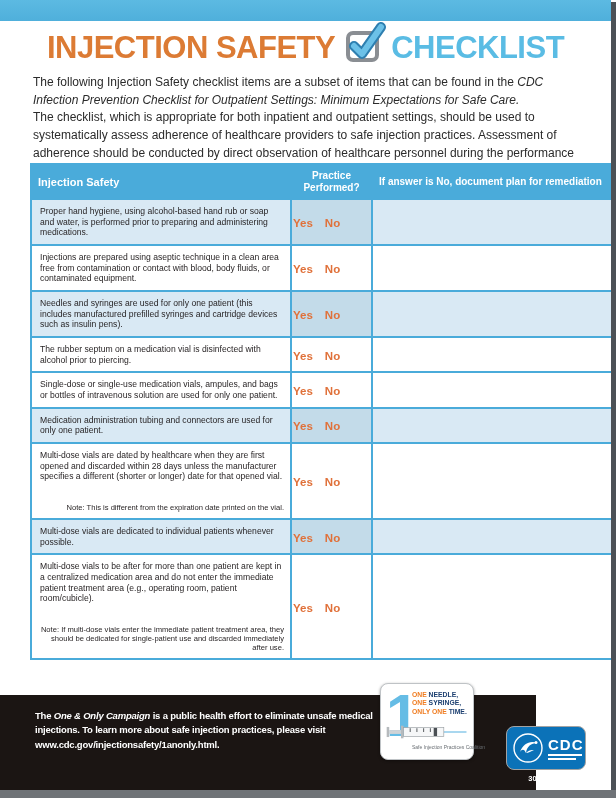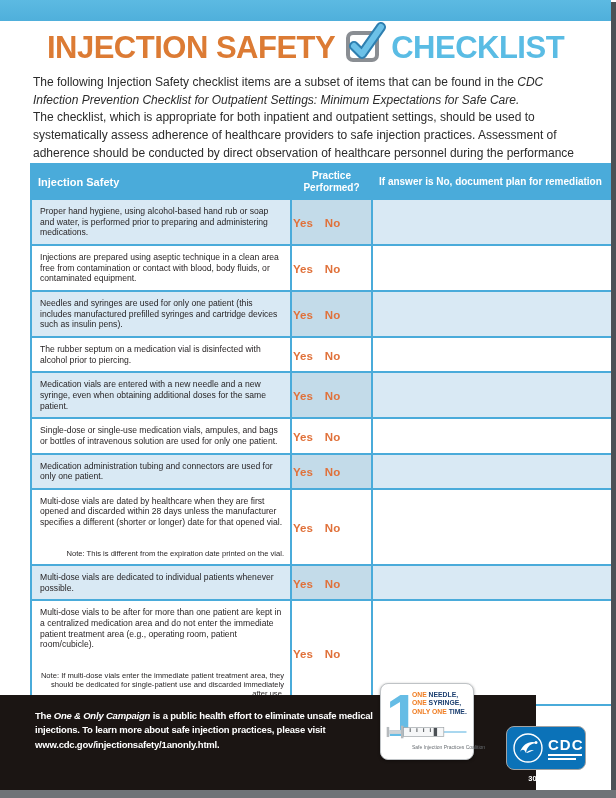--- a/index.html
+++ b/index.html
@@ -115,27 +115,20 @@
     <tr class="shaded">
       <td class="item">
           <div class="item-text">Needles and syringes are used for only one patient (this includes manufactured prefilled syringes and cartridge devices such as insulin pens).</div>
         </td>
       <td class="yn"><span class="yes">Yes</span><span class="no">No</span></td>
       <td class="rem"></td>
     </tr>
     <tr class="plain">
       <td class="item">
           <div class="item-text">The rubber septum on a medication vial is disinfected with alcohol prior to piercing.</div>
-        </td>
-      <td class="yn"><span class="yes">Yes</span><span class="no">No</span></td>
-      <td class="rem"></td>
-    </tr>
-    <tr class="shaded">
-      <td class="item">
-          <div class="item-text">Medication vials are entered with a new needle and a new syringe, even when obtaining additional doses for the same patient.</div>
         </td>
       <td class="yn"><span class="yes">Yes</span><span class="no">No</span></td>
       <td class="rem"></td>
     </tr>
     <tr class="plain">
       <td class="item">
           <div class="item-text">Single-dose or single-use medication vials, ampules, and bags or bottles of intravenous solution are used for only one patient.</div>
         </td>
       <td class="yn"><span class="yes">Yes</span><span class="no">No</span></td>
       <td class="rem"></td>

